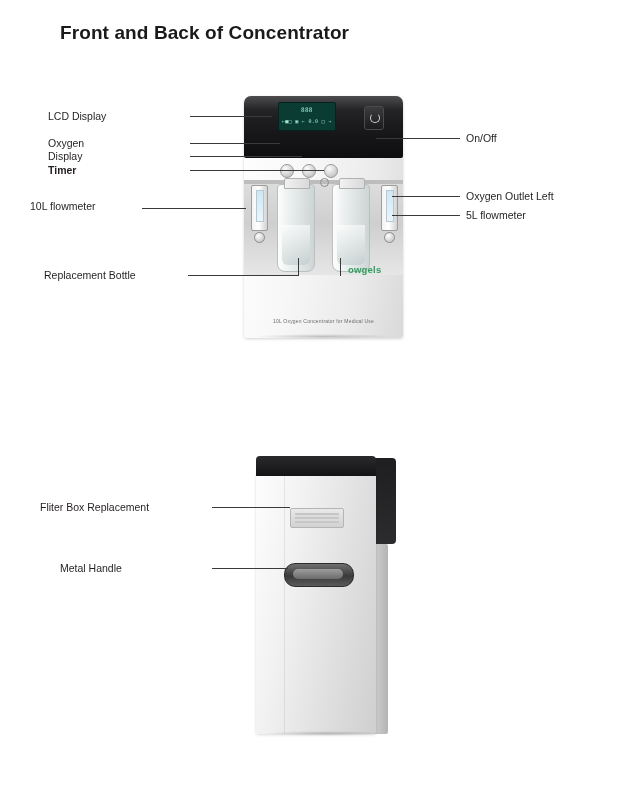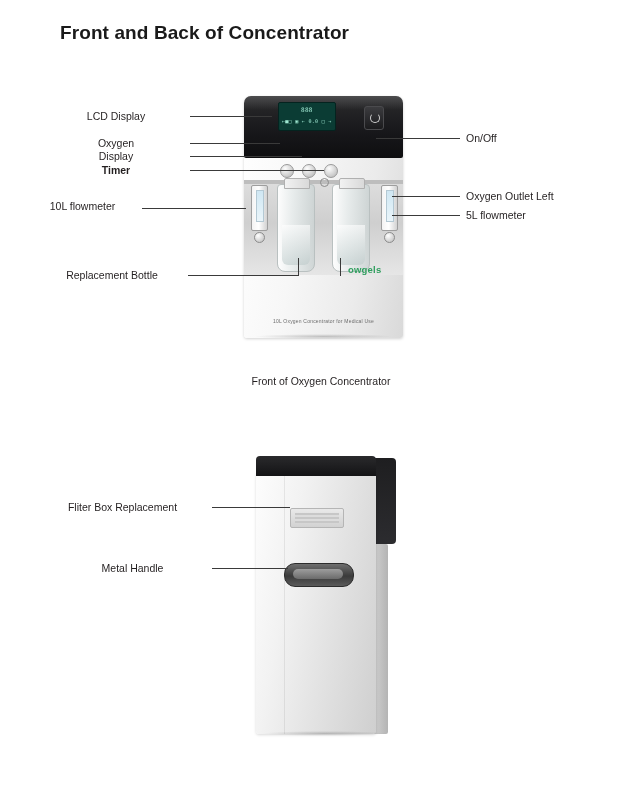--- a/index.html
+++ b/index.html
@@ -28,21 +28,21 @@
   }
 
   
   .label {
     position: absolute;
     font-size: 10.5px;
     color: #231f20;
     white-space: nowrap;
     line-height: 12px;
   }
-  .label.right-align { text-align: center; }
+  .label.right-align { text-align: left; }
   .leader {
     position: absolute;
     background: #3a3a3a;
     height: 1px;
   }
 
   
   #fig-front {
     position: absolute;
     left: 0; top: 0;
@@ -453,21 +453,20 @@
 
   <div class="label" style="left:466px; top:132px;">On/Off</div>
   <div class="leader" style="left:376px; top:138px; width:84px;"></div>
 
   <div class="label" style="left:466px; top:190px;">Oxygen Outlet Left</div>
   <div class="leader" style="left:392px; top:196px; width:68px;"></div>
 
   <div class="label" style="left:466px; top:209px;">5L flowmeter</div>
   <div class="leader" style="left:392px; top:215px; width:68px;"></div>
 
-  <div class="fig-caption" style="top:375px;">Front of Oxygen Concentrator</div>
 </div>
 
 <div id="fig-left">
 
   <div class="device-left">
     <div class="left-back"></div>
     <div class="left-back-lower"></div>
     <div class="left-body"></div>
     <div class="left-top"></div>
     <div class="filter-box"></div>

